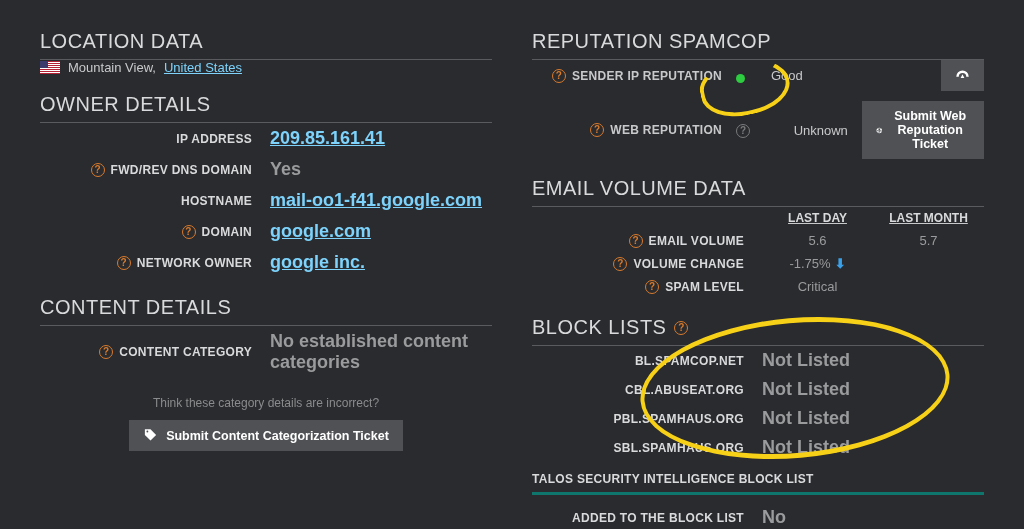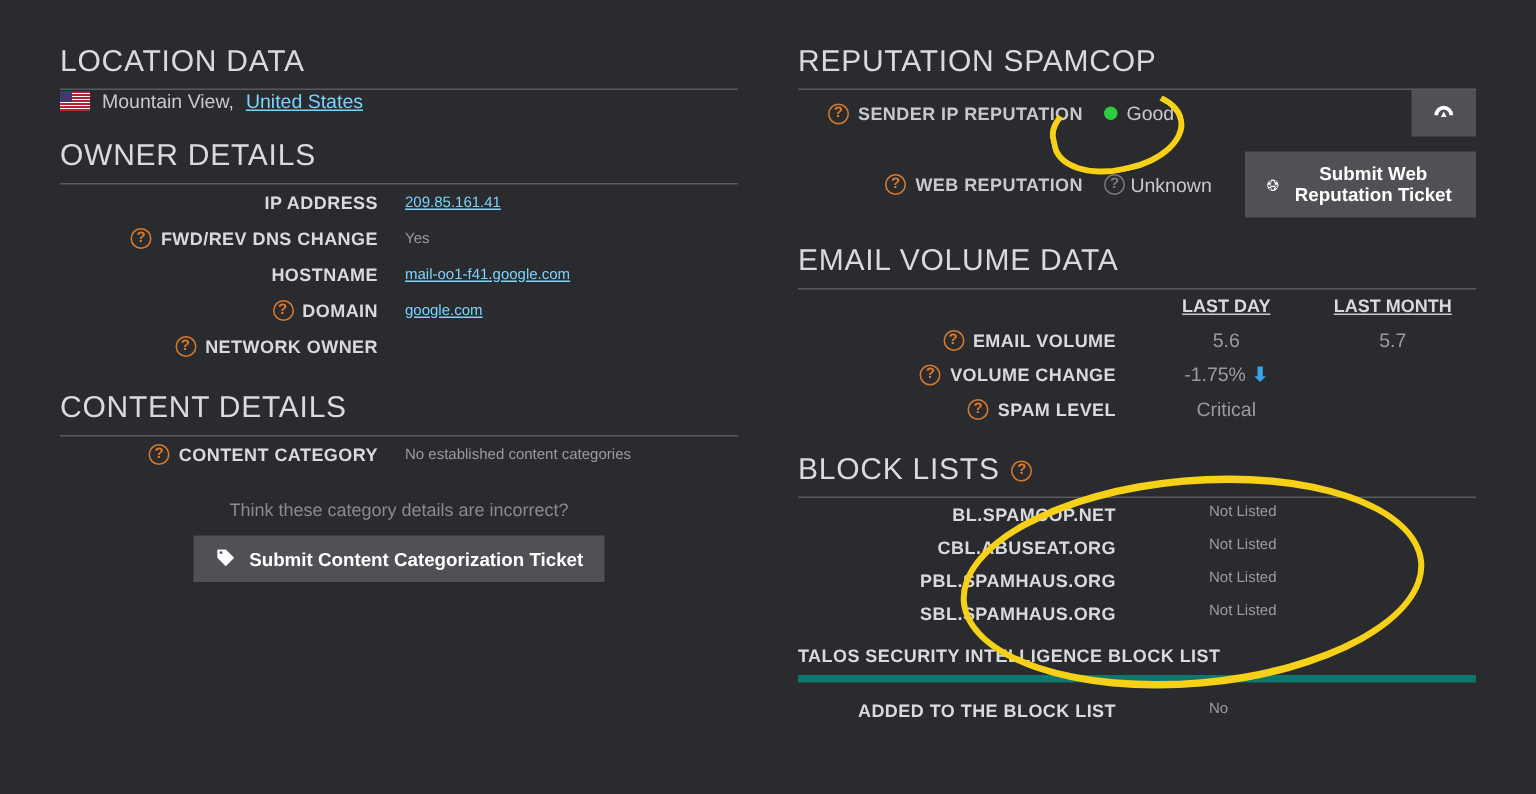--- a/index.html
+++ b/index.html
@@ -42,21 +42,22 @@
     letter-spacing: 0.3px;
     color: #d9dadc;
     display: flex;
     justify-content: flex-end;
     align-items: center;
     gap: 6px;
   }
   .val-col {
     flex: 1;
     color: #9a9b9d;
-    font-size: 10px;
+    font-size: 18px;
+    font-weight: bold;
   }
   .link { color: #7dd3fc; text-decoration: underline; cursor: pointer; }
   .loc-row { display:flex; align-items:center; gap:8px; margin-bottom:6px; }
   .flag { width:20px; height:13px; display:inline-block; position:relative; background:#b22234; overflow:hidden; }
   .flag::before { content:""; position:absolute; inset:0; background:repeating-linear-gradient(#b22234 0 1px,#fff 1px 2px); }
   .flag::after { content:""; position:absolute; left:0; top:0; width:8px; height:7px; background:#3c3b6e; }
   .help {
     display:inline-flex; width:14px; height:14px; border:1.5px solid #d97b2d; border-radius:50%;
     align-items:center; justify-content:center; color:#d97b2d; font-size:10px; font-weight:700;
     flex:0 0 auto; line-height:1;
@@ -66,33 +67,33 @@
   .btn {
     display:inline-flex; align-items:center; gap:8px;
     background:#4f5154; color:#fff; font-size:12.5px; font-weight:700;
     padding:8px 14px; border:none; cursor:pointer;
   }
   .btn svg { width:15px; height:15px; fill:#fff; }
   .center { text-align:center; margin-top:18px; }
   .hint { color:#8a8b8d; font-size:12px; margin-bottom:10px; }
   .rep-row { display:flex; align-items:center; gap:14px; margin-bottom:10px; }
   .rep-label { flex:0 0 190px; text-align:right; font-weight:700; font-size:12px; letter-spacing:0.3px; display:flex; justify-content:flex-end; align-items:center; gap:6px; }
-  .rep-val { flex:0 0 80px; color:#c8c9cb; font-size:13px; display:flex; align-items:center; }
+  .rep-val { flex:0 0 80px; color:#c8c9cb; font-size:13px; display:flex; align-items:flex-end;gap:20px; }
   .rep-btn { flex:1; display:flex; justify-content:flex-end; }
   .vol-head { display:flex; padding:4px 0;text-decoration:underline; }
   .vol-head .label-col { flex:0 0 230px; }
   .vol-head .hcell { flex:1; text-align:center; font-weight:700; font-size:12px; color:#d9dadc; }
   .vol-row { display:flex; padding:4px 0; align-items:center; }
   .vol-row .hcell { flex:1; text-align:center; color:#9a9b9d; font-size:13px; }
   .down-arrow { color:#3aa0e8; font-weight:700; margin-left:4px; }
-  .bl-row { display:flex; padding:4px 0;gap:44px; }
+  .bl-row { display:flex; padding:4px 0; }
   .bl-row .label-col { flex:0 0 230px; }
   .sub-header {
     font-weight:700; font-size:12px; letter-spacing:0.3px; color:#d9dadc;
-    border-bottom:5px solid #0f766e; padding-bottom:6px; margin-top:10px; margin-bottom:8px;
+    border-bottom:3px solid #0f766e; padding-bottom:6px; margin-top:10px; margin-bottom:8px;
   }
   .yellow-brush { position:absolute; border:4px solid #f7d117; border-radius:50%; pointer-events:none; }
   .yb1 { left:700px; top:60px; width:90px; height:55px; transform:rotate(-12deg); border-top-color:transparent; border-radius:45% 55% 50% 50%; }
   .yb2 { left:640px; top:318px; width:310px; height:140px; transform:rotate(-5deg); border-top-width:5px; border-bottom-width:5px; }
   .bl-title-wrap { display:flex; align-items:center; gap:8px; }
 </style>
 </head>
 <body>
 
 <div class="cols">
@@ -108,21 +109,21 @@
     <h2 class="section">OWNER DETAILS</h2>
     <div class="row">
       <div class="label-col">
           <span>IP ADDRESS</span>
         </div>
       <div class="val-col"><span class="link">209.85.161.41</span></div>
     </div>
     <div class="row">
       <div class="label-col">
           <span class="help">?</span>
-          <span>FWD/REV DNS CHANGE</span>
+          <span>FWD/REV DNS DOMAIN</span>
         </div>
       <div class="val-col">Yes</div>
     </div>
     <div class="row">
       <div class="label-col">
           <span>HOSTNAME</span>
         </div>
       <div class="val-col"><span class="link">mail-oo1-f41.google.com</span></div>
     </div>
     <div class="row">
@@ -130,20 +131,21 @@
           <span class="help">?</span>
           <span>DOMAIN</span>
         </div>
       <div class="val-col"><span class="link">google.com</span></div>
     </div>
     <div class="row">
       <div class="label-col">
           <span class="help">?</span>
           <span>NETWORK OWNER</span>
         </div>
+      <div class="val-col"><span class="link">google inc.</span></div>
     </div>
 
     <h2 class="section">CONTENT DETAILS</h2>
     <div class="row">
       <div class="label-col">
           <span class="help">?</span>
           <span>CONTENT CATEGORY</span>
         </div>
       <div class="val-col">No established content categories</div>
     </div>

